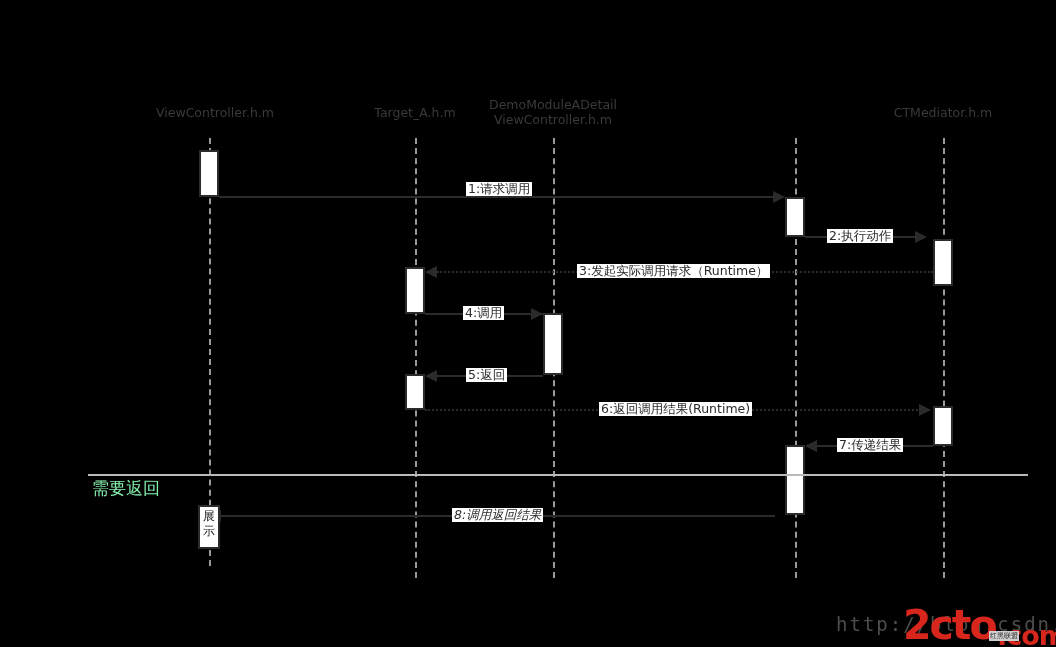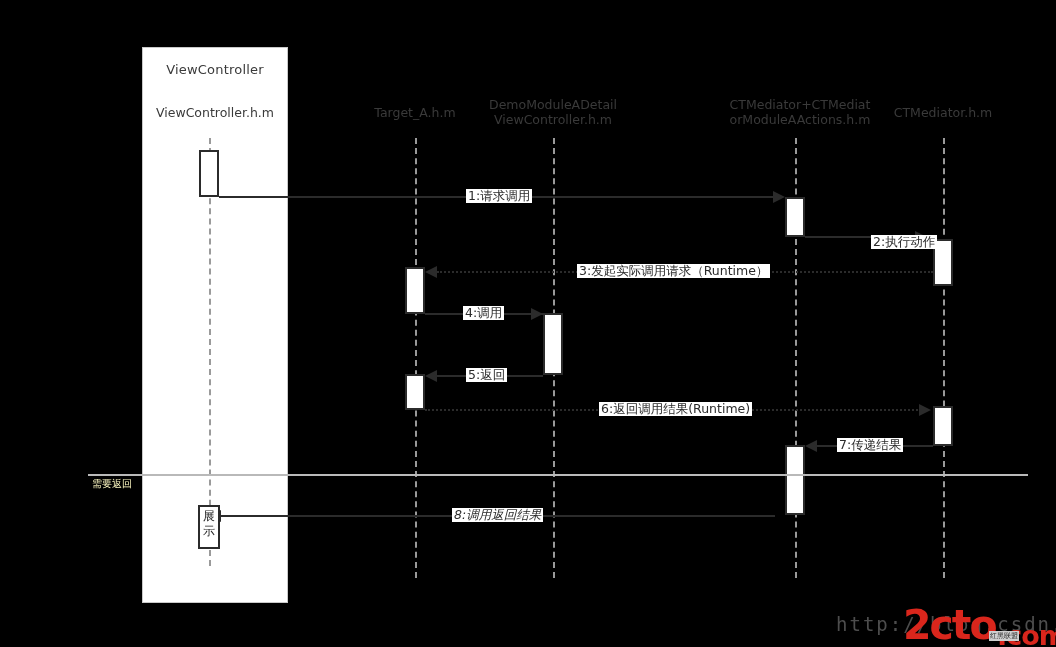--- a/index.html
+++ b/index.html
@@ -79,22 +79,22 @@
     white-space: nowrap;
     line-height: 14px;
   }
   .sep-line {
     position: absolute;
     height: 0;
     border-top: 2px solid #b9b9b9;
   }
   .sep-label {
     position: absolute;
-    font-size: 10px;
-    color: #fef9c3;
+    font-size: 17px;
+    color: #86efac;
     white-space: nowrap;
   }
   .display-box {
     position: absolute;
     background: #ffffff;
     border: 2px solid #2b2b2b;
     box-sizing: border-box;
     font-size: 12px;
     color: #1a1a1a;
     text-align: center;
@@ -134,35 +134,30 @@
     line-height: 8px;
     letter-spacing: 0px;
     padding: 1px 1px;
   }
 </style>
 </head>
 <body>
 
 <div id="canvas">
 
-  <div class="frame" style="left:142px; top:47px; width:146px; height:556px;">
-    <div class="frame-title" style="top:14px;">ViewController</div>
-  </div>
 
 
 
   <div class="participant-label" style="left:145px; top:105px; width:140px;">ViewController.h.m</div>
 
   <div class="participant-label" style="left:350px; top:105px; width:130px;">Target_A.h.m</div>
 
   <div class="participant-label" style="left:483px; top:97px; width:140px;">DemoModuleADetail
 ViewController.h.m</div>
 
-  <div class="participant-label" style="left:716px; top:97px; width:168px;">CTMediator+CTMediat
-orModuleAActions.h.m</div>
 
   <div class="participant-label" style="left:884px; top:105px; width:118px;">CTMediator.h.m</div>
 
   <div class="lifeline" style="left:209px; top:138px; height:428px;"></div>
   <div class="lifeline" style="left:415px; top:138px; height:440px;"></div>
   <div class="lifeline" style="left:553px; top:138px; height:440px;"></div>
   <div class="lifeline" style="left:795px; top:138px; height:440px;"></div>
   <div class="lifeline" style="left:943px; top:138px; height:440px;"></div>
 
   <div class="activation" style="left:199px; top:150px; width:20px; height:47px;"></div>
@@ -176,25 +171,25 @@
   <div class="activation" style="left:543px; top:313px; width:20px; height:62px;"></div>
 
   <div class="activation" style="left:405px; top:374px; width:20px; height:36px;"></div>
 
   <div class="activation" style="left:933px; top:406px; width:20px; height:40px;"></div>
 
   <div class="activation" style="left:785px; top:445px; width:20px; height:70px;"></div>
 
   <div class="msg-line" style="left:219px; top:196px; width:556px;"></div>
   <div class="arrow-right" style="left:773px; top:191px;"></div>
-  <div class="msg-label" style="left:466px; top:189px;">1:请求调用</div>
+  <div class="msg-label" style="left:466px; top:182px;">1:请求调用</div>
 
   <div class="msg-line" style="left:805px; top:236px; width:112px;"></div>
   <div class="arrow-right" style="left:915px; top:231px;"></div>
-  <div class="msg-label" style="left:827px; top:235px;margin-left:44px;">2:执行动作</div>
+  <div class="msg-label" style="left:827px; top:229px;">2:执行动作</div>
 
   <div class="msg-line dotted" style="left:437px; top:271px; width:496px;"></div>
   <div class="arrow-left" style="left:425px; top:266px;"></div>
   <div class="msg-label" style="left:577px; top:264px;">3:发起实际调用请求（Runtime）</div>
 
   <div class="msg-line" style="left:425px; top:313px; width:118px;"></div>
   <div class="arrow-right" style="left:531px; top:308px;"></div>
   <div class="msg-label" style="left:463px; top:306px;">4:调用</div>
 
   <div class="msg-line" style="left:437px; top:375px; width:106px;"></div>

